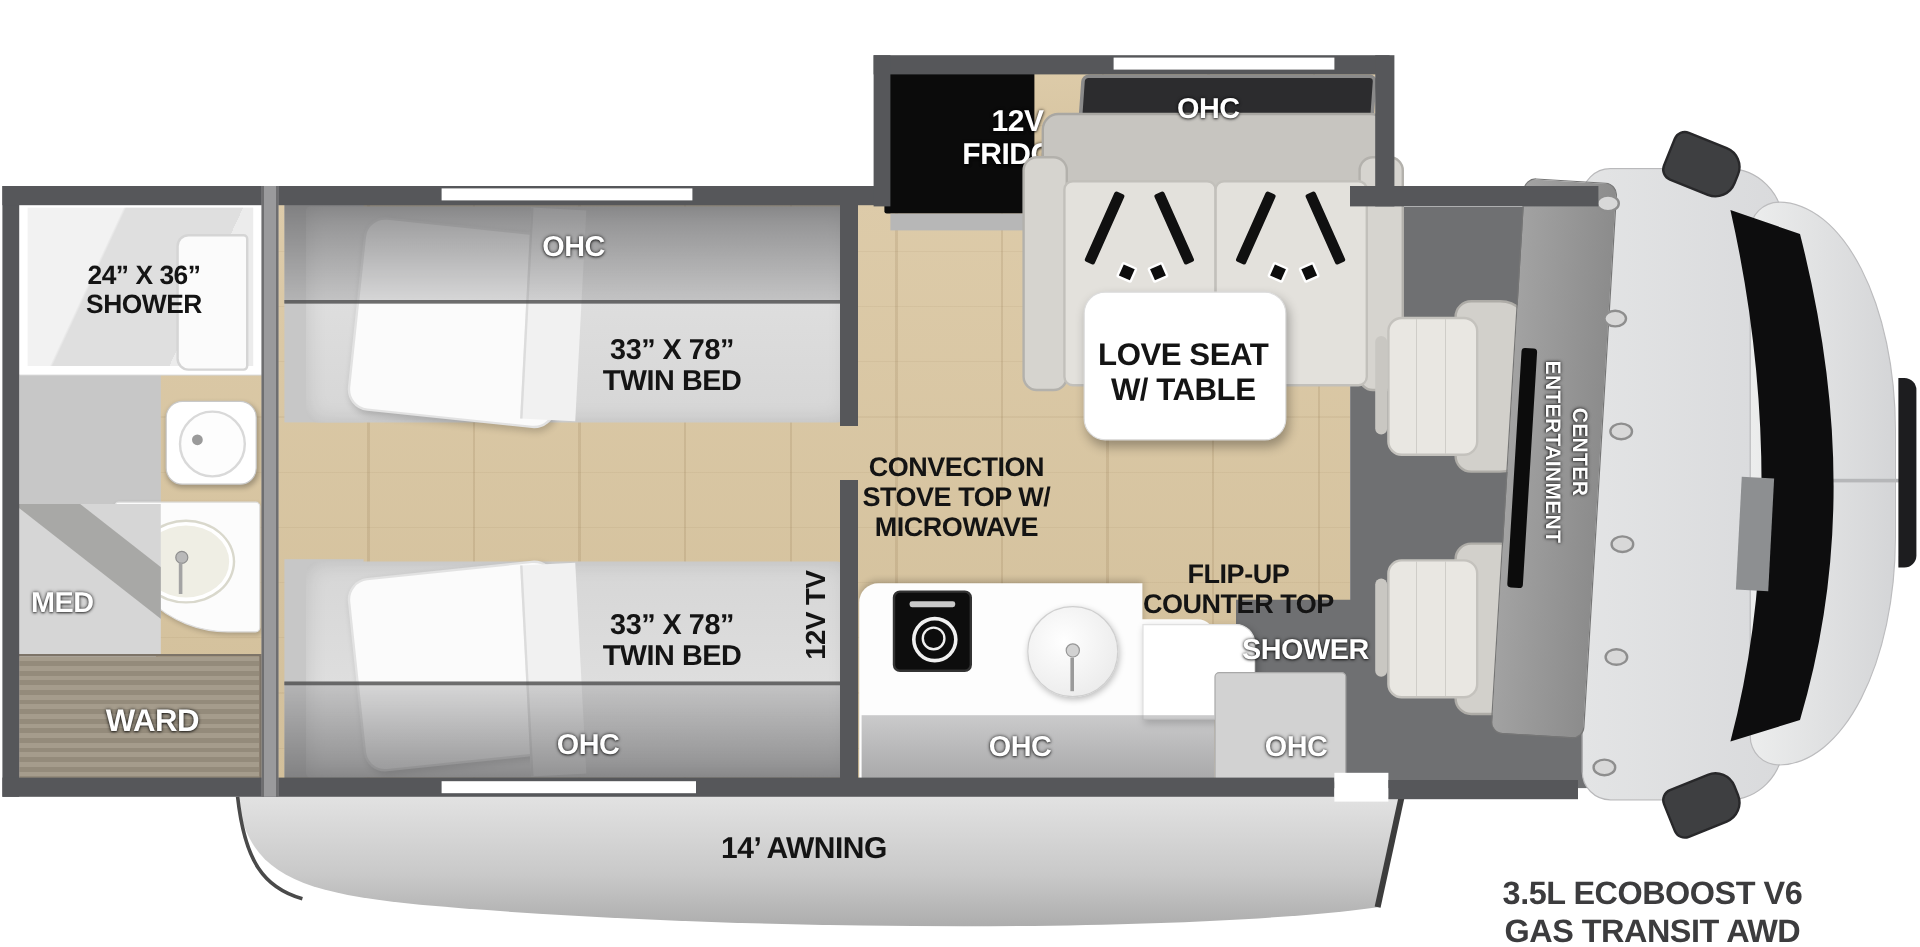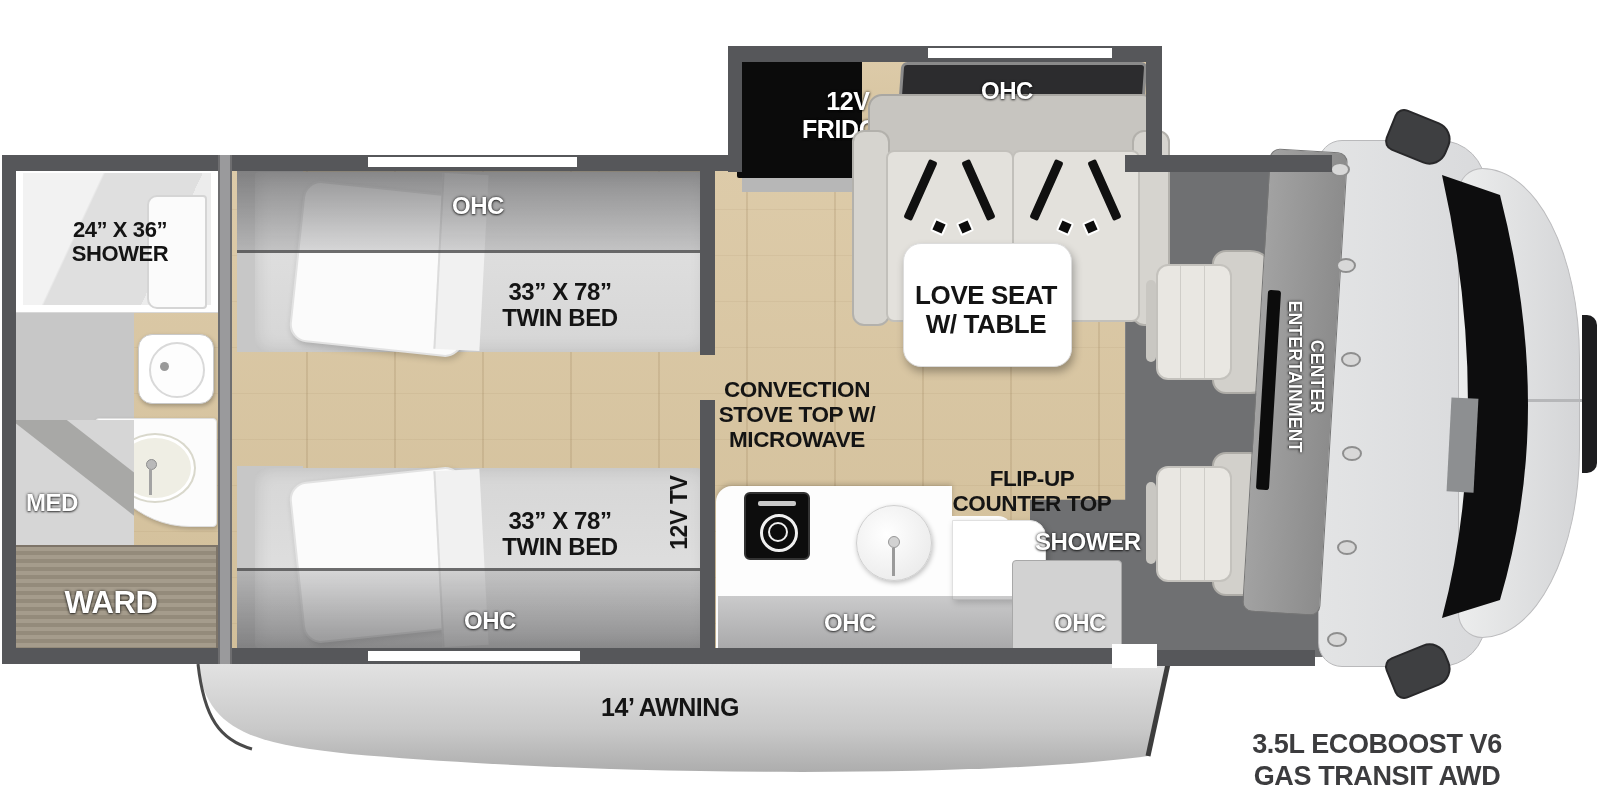--- a/index.html
+++ b/index.html
@@ -85,21 +85,21 @@
   </div>
 
   <div class="abs" style="left:14px;top:420px;width:120px;height:126px;background:#d6d6d6;overflow:hidden;">
     <div class="abs" style="left:-30px;top:18px;width:200px;height:34px;background:#a8a8a6;transform:rotate(38deg);"></div>
   </div>
   <div class="lbl lbl-w" style="left:16px;top:490px;width:72px;font-size:24px;">MED</div>
 
   <div class="abs" style="left:14px;top:545px;width:204px;height:107px;
               background:repeating-linear-gradient(180deg,#a59c8c 0 4px,#948b7b 4px 8px);
               border:2px solid #7d7468;box-sizing:border-box;"></div>
-  <div class="lbl lbl-w" style="left:36px;top:586px;width:150px;font-size:31px;">WARD</div>
+  <div class="lbl lbl-w" style="left:52px;top:586px;width:150px;font-size:26px;">WARD</div>
 
   <div class="abs" style="left:237px;top:170px;width:66px;height:182px;background:#c7c7c7;"></div>
   <div class="abs" style="left:255px;top:172px;width:452px;height:180px;background:linear-gradient(180deg,#e4e4e4,#d6d6d6);
               border-radius:4px 4px 10px 10px;box-shadow:inset 0 0 18px rgba(0,0,0,.12);"></div>
   <div class="abs" style="left:296px;top:188px;width:170px;height:158px;background:#fbfbfb;border:2px solid #e2e2e2;
               border-radius:18px;transform:rotate(6deg);box-shadow:2px 3px 6px rgba(0,0,0,.18);"></div>
   <div class="abs" style="left:438px;top:174px;width:44px;height:176px;background:#f1f1f1;transform:rotate(3deg);
               border-left:2px solid #dcdcdc;"></div>
   <div class="abs" style="left:237px;top:168px;width:471px;height:82px;
               background:linear-gradient(180deg,rgba(82,82,84,.62),rgba(142,142,144,.34));

